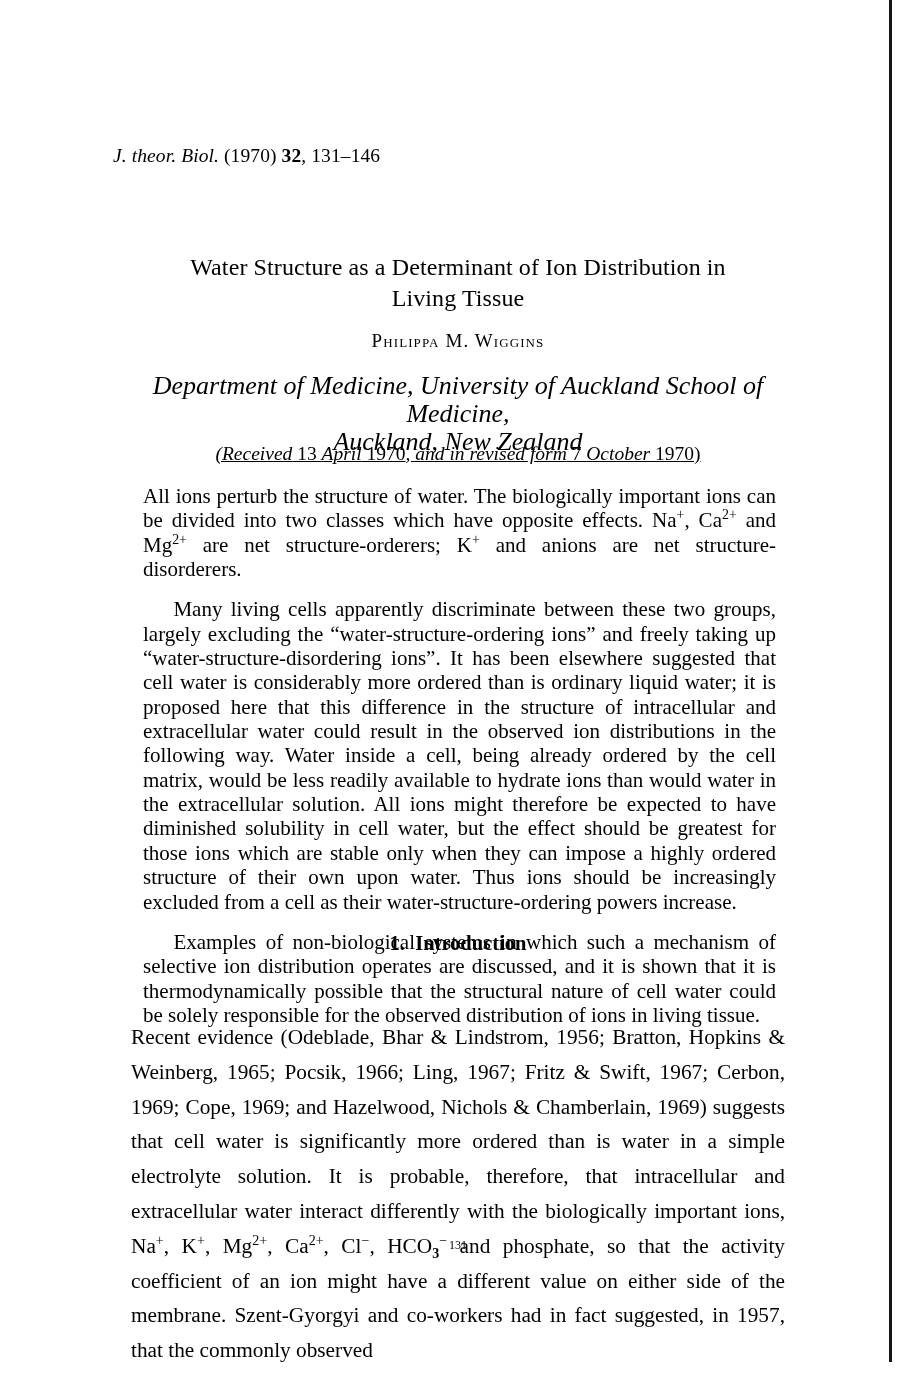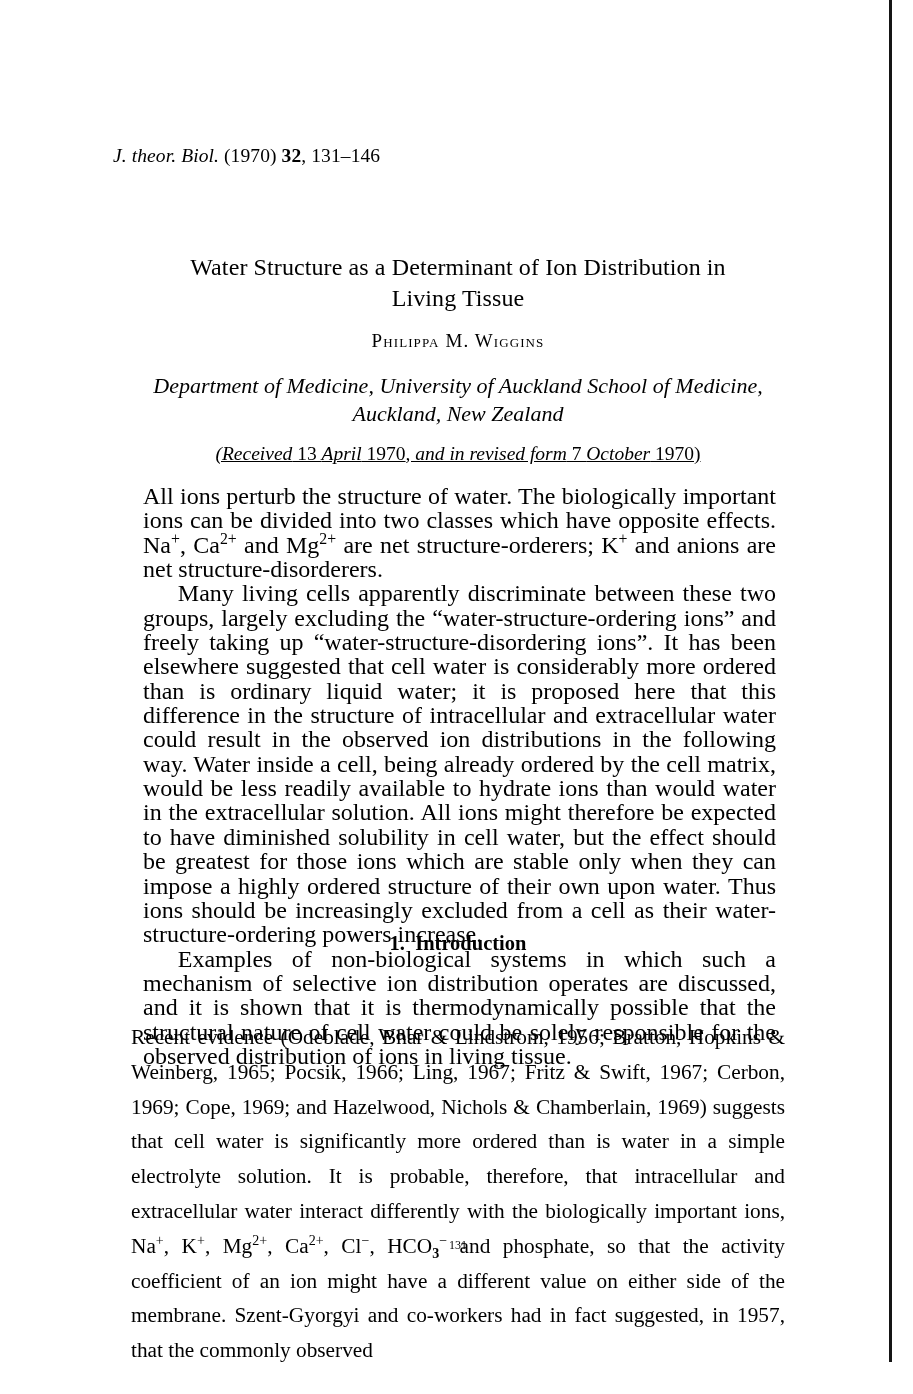--- a/index.html
+++ b/index.html
@@ -73,21 +73,21 @@
   }
 
   
   .affiliation {
     position: absolute;
     left: 133px;
     top: 372px;
     width: 650px;
     text-align: center;
     font-style: italic;
-    font-size: 22px;
+    font-size: 26px;
     line-height: 28px;
   }
 
   
   .received {
     position: absolute;
     left: 133px;
     top: 443px;
     width: 650px;
     text-align: center;
@@ -98,31 +98,32 @@
   .received .upright {
     font-style: normal;
   }
 
   
   .abstract {
     position: absolute;
     left: 143px;
     top: 484px;
     width: 633px;
-    font-size: 24px;
+    font-size: 21px;
     line-height: 24.35px;
     text-align: justify;
     text-justify: inter-word;
   }
   .abstract p {
     margin: 0;
     text-indent: 0;
   }
   .abstract p + p {
     text-indent: 1.45em;
+    margin-top: 16px;
   }
 
   
   .section-heading {
     position: absolute;
     left: 113px;
     top: 932px;
     width: 690px;
     text-align: center;
     font-weight: bold;

